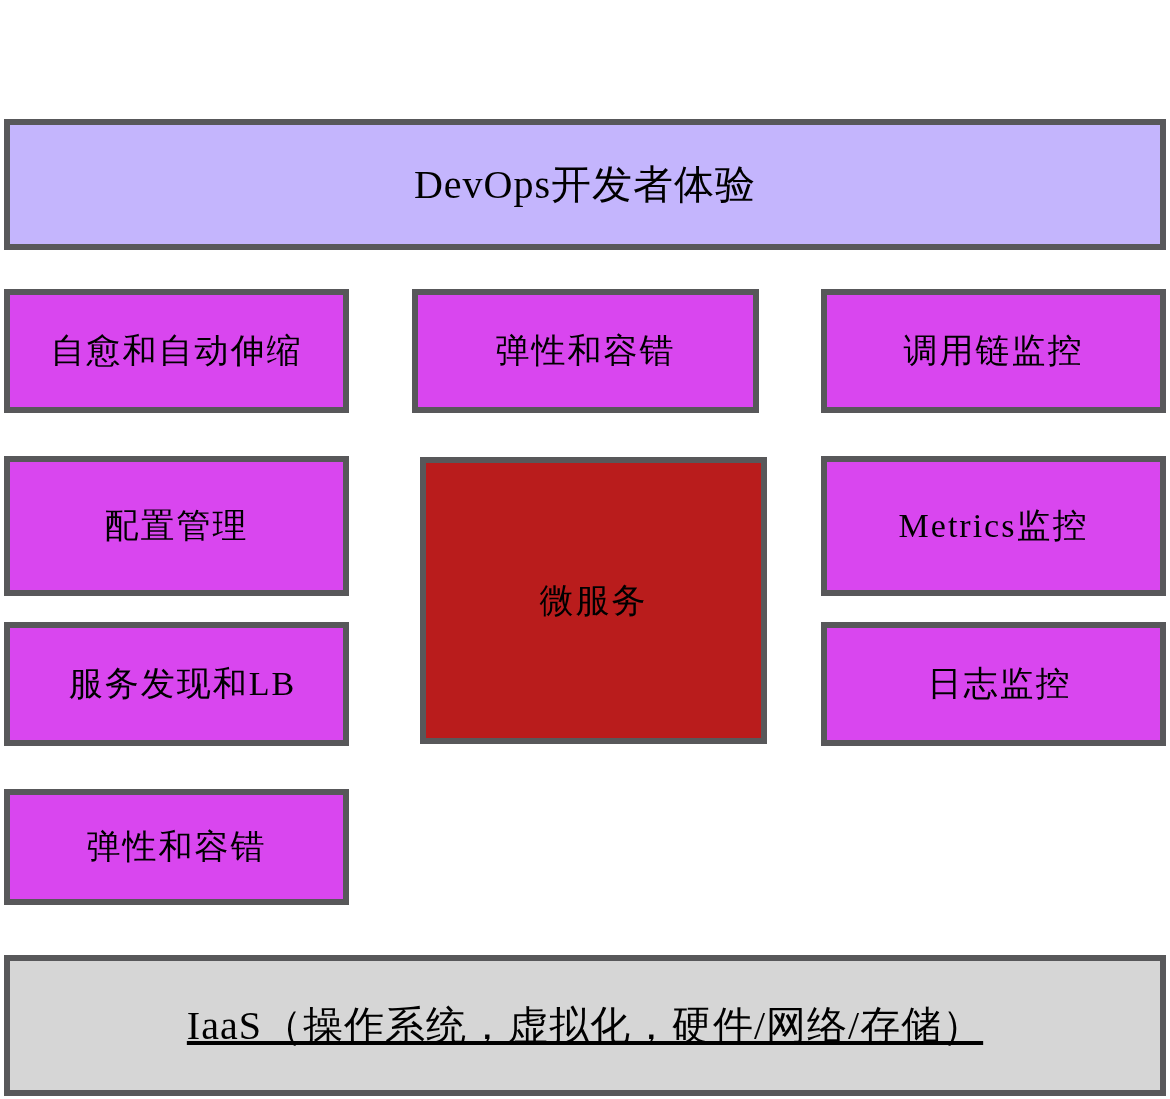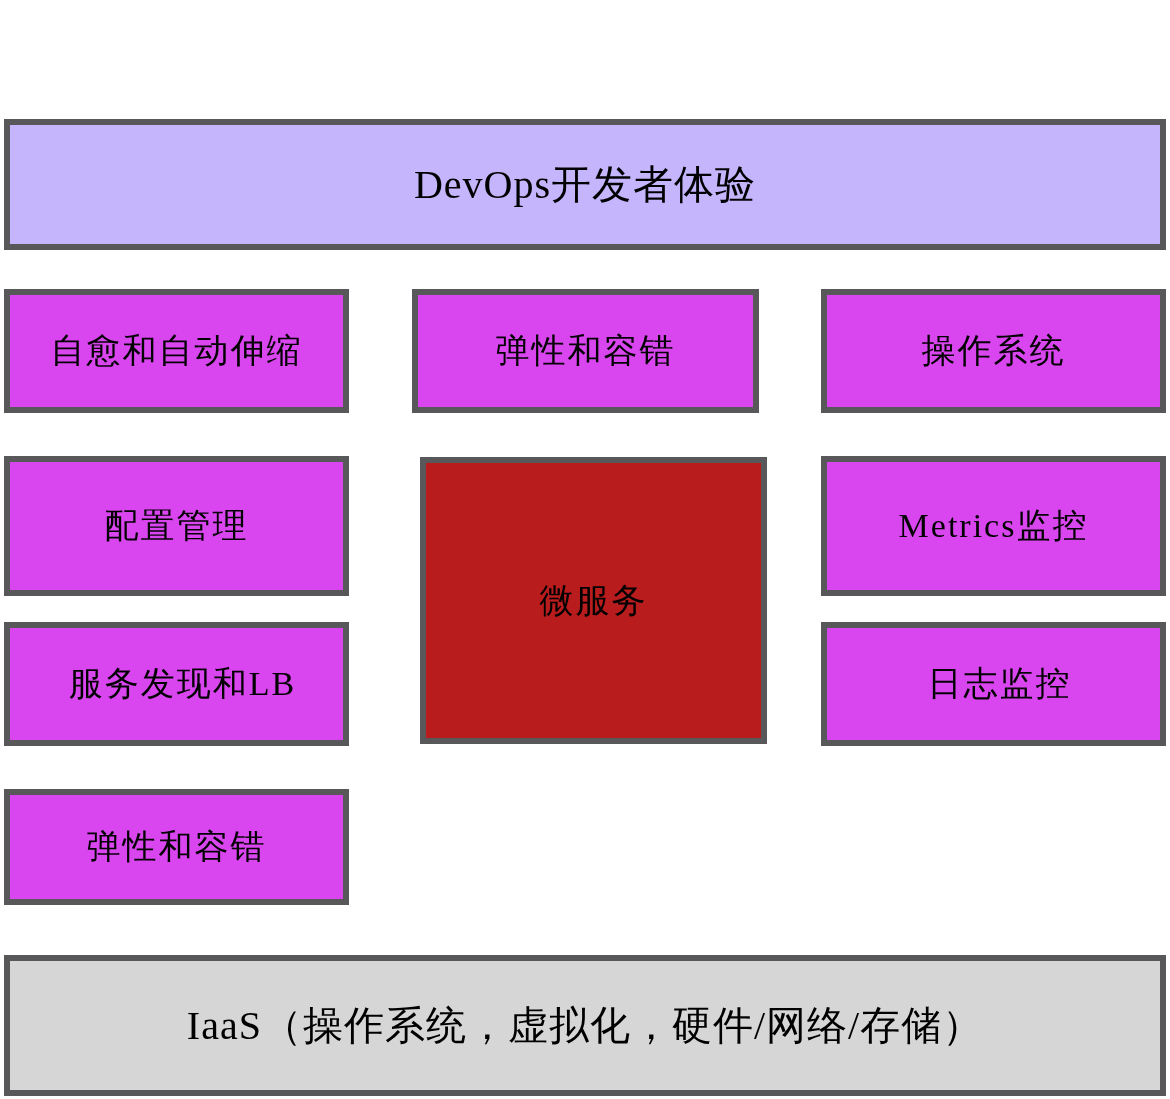--- a/index.html
+++ b/index.html
@@ -53,20 +53,21 @@
     letter-spacing: 1px;
   }
 
   
   .platform {
     left: 4px;
     top: 955px;
     width: 1162px;
     height: 141px;
     background: #d6d6d6;
+    text-decoration: underline;
   }
   .platform .label {
     font-size: 40px;
     letter-spacing: 1px;
   }
 
   
   .tile {
     background: #d946ef;
   }
@@ -108,21 +109,21 @@
     <span class="label">DevOps开发者体验</span>
   </div>
 
   <div class="box tile col-left row-1">
     <span class="label">自愈和自动伸缩</span>
   </div>
   <div class="box tile col-center row-1">
     <span class="label">弹性和容错</span>
   </div>
   <div class="box tile col-right row-1">
-    <span class="label">操作系统</span>
+    <span class="label">调用链监控</span>
   </div>
 
   <div class="box tile col-left row-2">
     <span class="label">配置管理</span>
   </div>
   <div class="box tile col-right row-2">
     <span class="label">Metrics监控</span>
   </div>
 
   <div class="box core">

